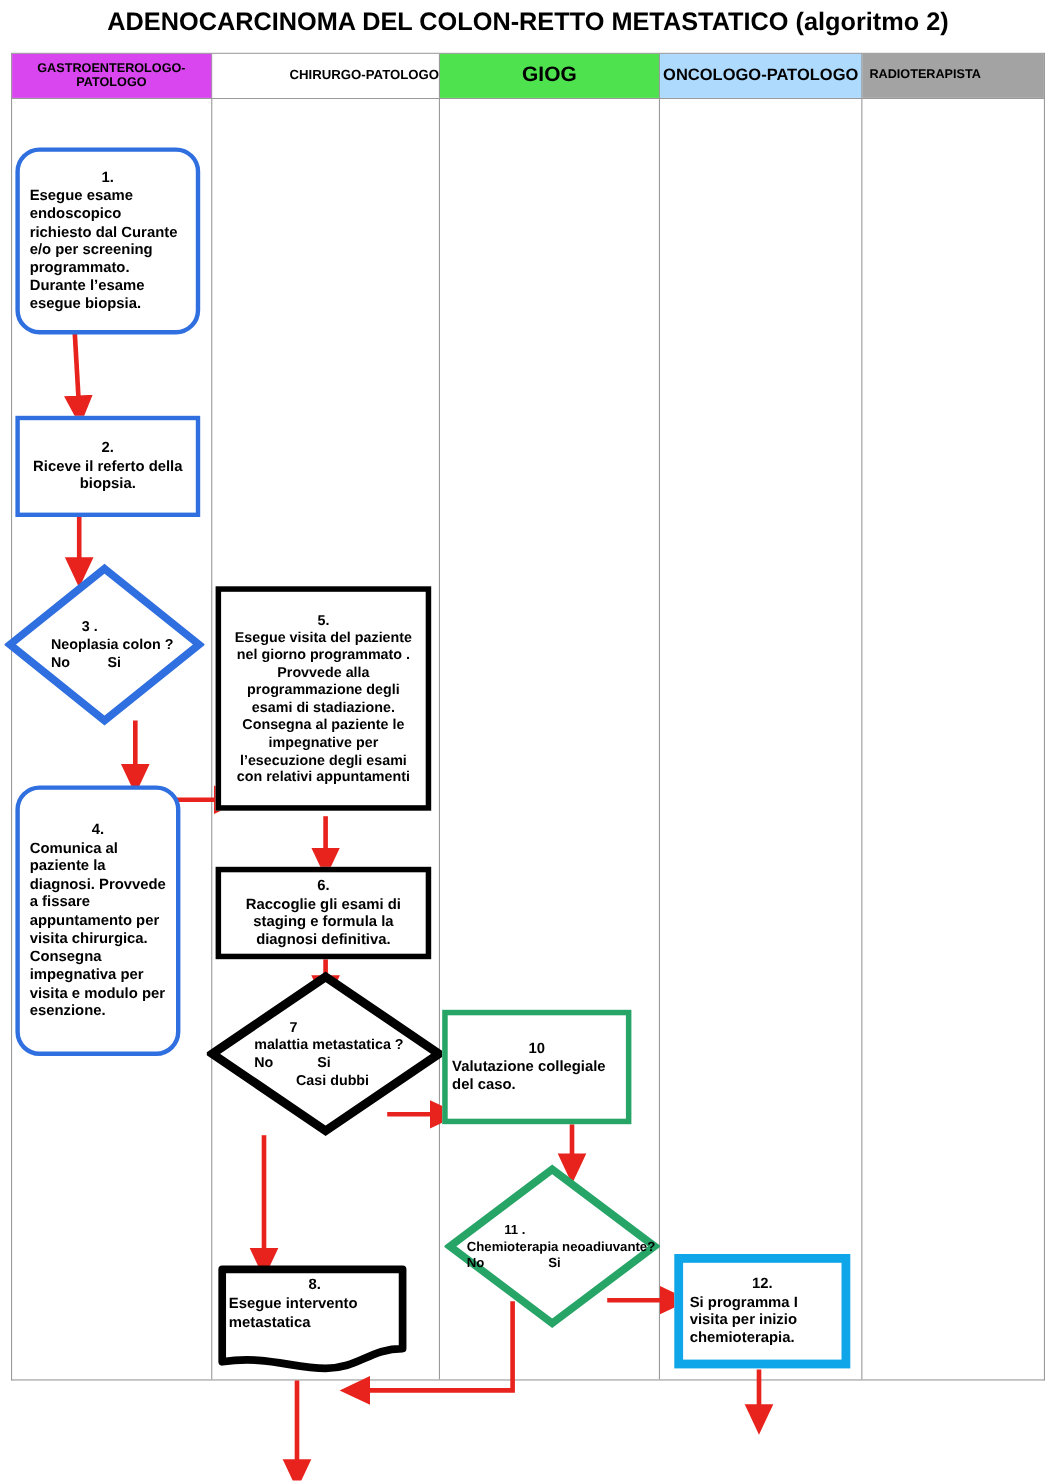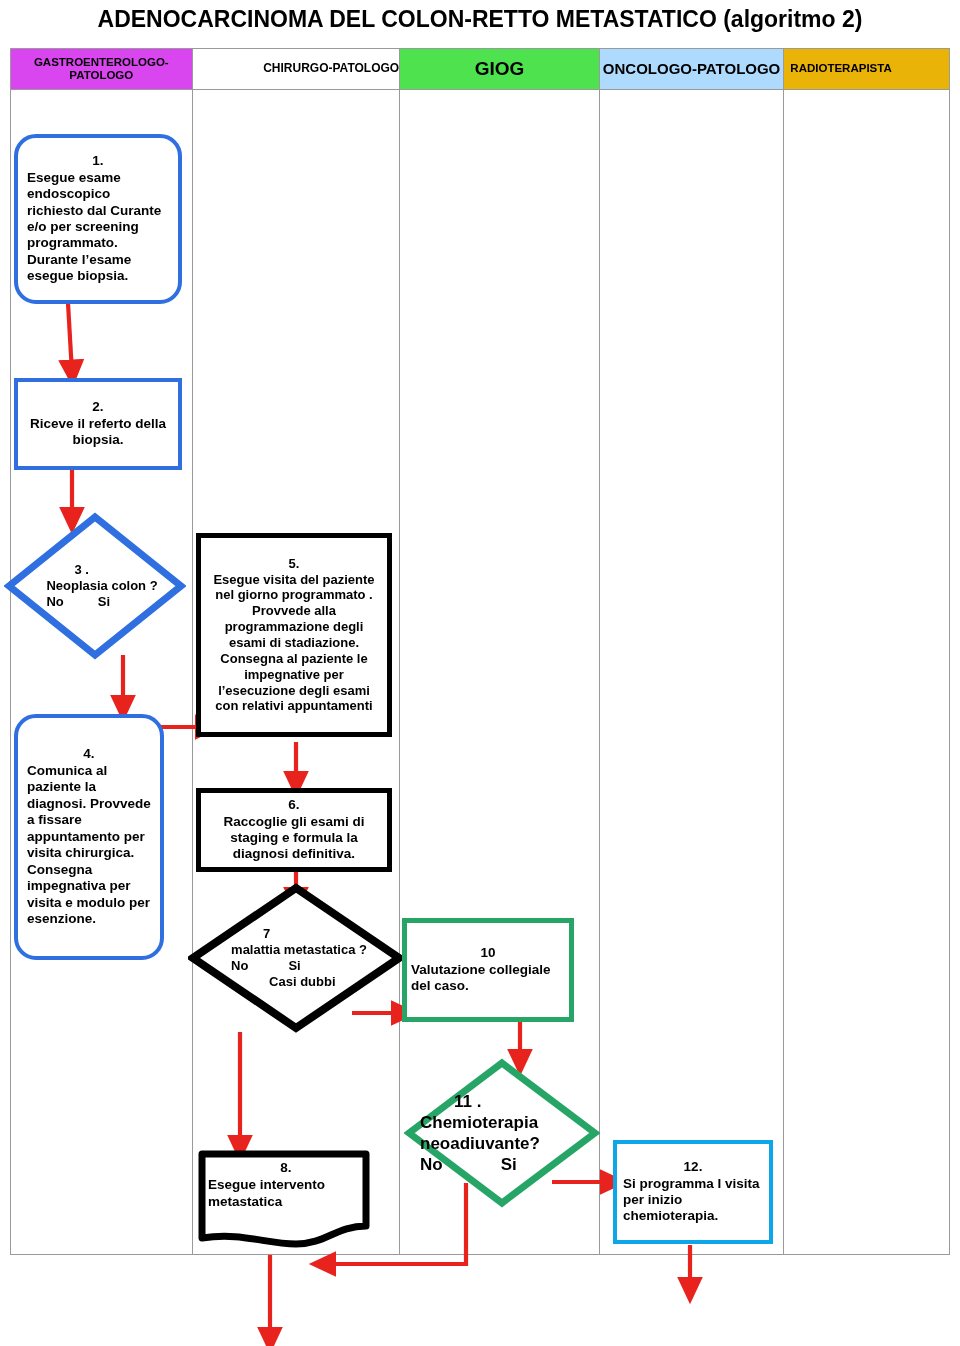--- a/index.html
+++ b/index.html
@@ -15,38 +15,38 @@
   #lane-header{position:absolute;left:10px;top:48px;width:940px;height:42px;
                display:flex;border:1px solid #9a9a9a;box-sizing:border-box;}
   .lane-head{border-right:1px solid #9a9a9a;box-sizing:border-box;
              display:flex;align-items:center;justify-content:center;
              text-align:center;font-weight:bold;line-height:1.15;}
   .lane-head:last-child{border-right:none;}
   .lh-0{width:182px;background:#d946ef;font-size:11.5px;}
   .lh-1{width:208px;background:#ffffff;font-size:12px;justify-content:flex-end;}
   .lh-2{width:200px;background:#4ee24e;font-size:19px;}
   .lh-3{width:185px;background:#addafd;font-size:15px;}
-  .lh-4{width:165px;background:#eab308;font-size:11.5px;justify-content:flex-start;padding-left:6px;}
+  .lh-4{width:165px;background:#a3a3a3;font-size:11.5px;justify-content:flex-start;padding-left:6px;}
 
   
   #lane-body{position:absolute;left:10px;top:90px;width:940px;height:1165px;
              display:flex;border:1px solid #9a9a9a;border-top:none;box-sizing:border-box;}
   .lane-col{border-right:1px solid #9a9a9a;box-sizing:border-box;height:100%;}
   .lane-col:last-child{border-right:none;}
   .lc-0{width:182px;} .lc-1{width:208px;} .lc-2{width:200px;}
   .lc-3{width:185px;} .lc-4{width:165px;}
 
   
   .node{position:absolute;box-sizing:border-box;display:flex;
         align-items:center;justify-content:center;
         font-weight:bold;line-height:1.22;text-align:center;background:#fff;z-index:5;}
 
   .rounded-blue{border:4px solid #2f6fe0;border-radius:22px;}
   .rect-blue{border:4px solid #2f6fe0;}
-  .rect-blue-soft{border:4px solid #0ea5e9;}
+  .rect-blue-soft{border:8px solid #0ea5e9;}
   .rect-black{border:5px solid #000000;}
   .rect-green{border:5px solid #27a567;}
 
   .ta-left{text-align:left;justify-content:flex-start;}
 
   
   .diamond-wrap{position:absolute;z-index:5;}
   .diamond-wrap svg{position:absolute;left:0;top:0;}
   .diamond-text{position:absolute;left:0;top:0;width:100%;height:100%;
                 display:flex;align-items:center;justify-content:center;z-index:6;}
@@ -213,21 +213,21 @@
     <span class="nodenum">10</span>
     <span>Valutazione collegiale del caso.</span>
   </div>
 </div>
 
 <div class="diamond-wrap" style="left:404px;top:1058px;width:196px;height:150px;">
   <svg width="196" height="150" viewBox="0 0 196 150" xmlns="http://www.w3.org/2000/svg">
     <polygon points="98,5 191,75 98,145 5,75" fill="#ffffff" stroke="#27a567" stroke-width="7"></polygon>
   </svg>
   <div class="diamond-text">
-    <div class="inner" style="margin-left:16px;font-size:17px;">
+    <div class="inner" style="margin-left:16px;font-size:12px;">
       <span class="nodenum" style="text-align:left;padding-left:34px;">11 .</span>
       <span>Chemioterapia neoadiuvante?</span>
       <div style="display:flex;gap:58px;">
         <span>No</span>
         <span>Si</span>
       </div>
     </div>
   </div>
 </div>
 

